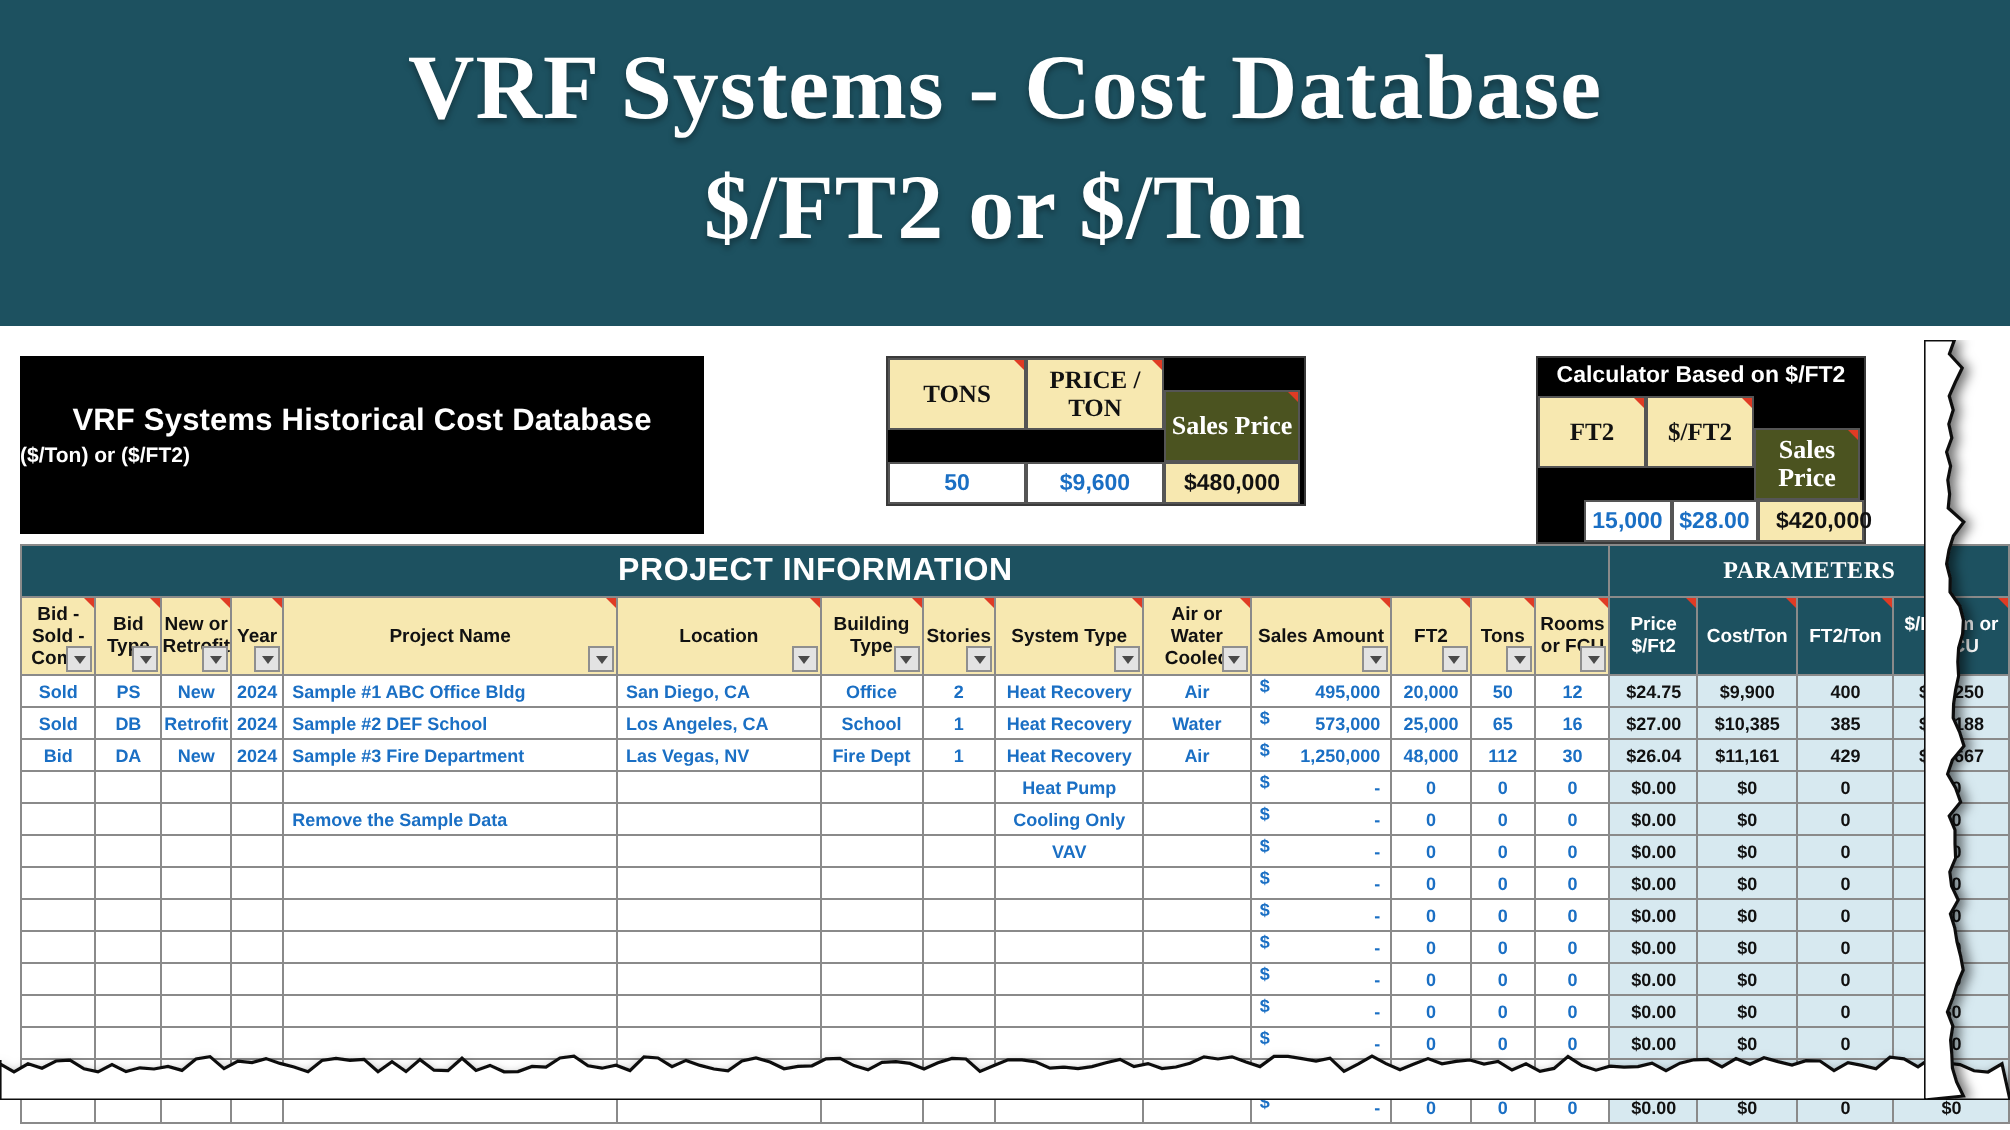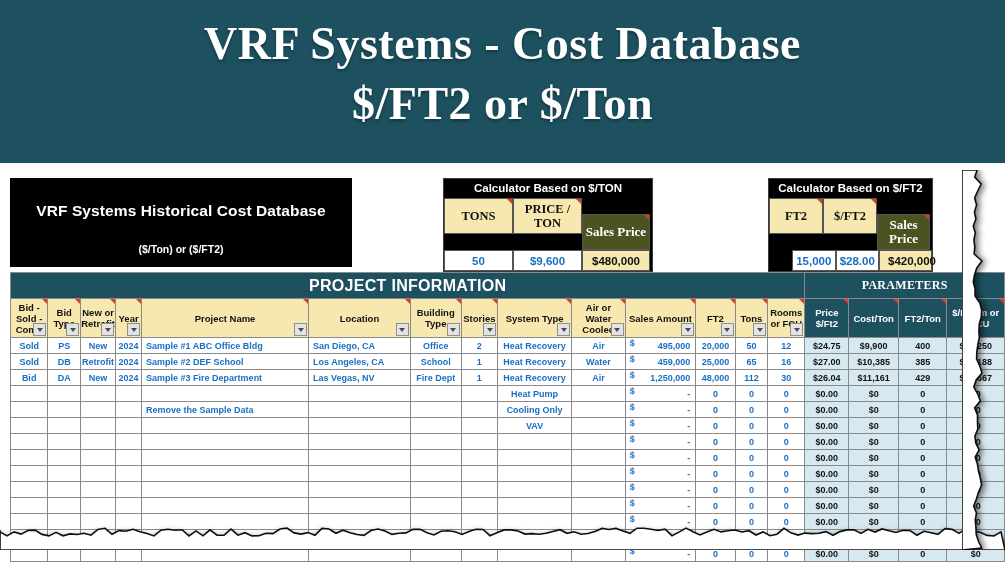--- a/index.html
+++ b/index.html
@@ -41,21 +41,21 @@
   
   .blackblock{
     position:absolute;left:10px;top:178px;width:342px;height:89px;
     background:#000000;color:#ffffff;
   }
   .bb-title{
     position:absolute;left:0;top:24px;width:342px;text-align:center;
     font-size:15.5px;font-weight:bold;letter-spacing:.1px;
   }
   .bb-sub{
-    position:absolute;left:0;top:65px;width:342px;text-align:center;
+    position:absolute;left:0;top:44px;width:342px;text-align:left;
     font-size:10.5px;font-weight:bold;
   }
 
   
   .calc{position:absolute;border:1px solid #3a3a3a;background:#000;}
   .calc-title{
     background:#000;color:#fff;text-align:center;font-weight:bold;
     font-size:11.5px;line-height:19px;height:19px;
   }
   .calc-row{display:flex;}
@@ -138,21 +138,20 @@
   </div>
 
   <div class="sheet"></div>
 
   <div class="blackblock">
     <div class="bb-title">VRF Systems Historical Cost Database</div>
     <div class="bb-sub">($/Ton)  or ($/FT2)</div>
   </div>
 
   <div class="calc" style="left:443px;top:178px;width:208px;">
-    <div class="calc-title">Calculator Based on $/TON</div>
     <div class="calc-row">
       <div class="calc-hdr" style="width:69px;">
         <span>TONS</span>
         <span class="cmt"></span>
       </div>
       <div class="calc-hdr" style="width:69px;">
         <span>PRICE / TON</span>
         <span class="cmt"></span>
       </div>
       <div class="calc-hdr sales" style="width:68px;">
@@ -290,21 +289,21 @@
           <td class="cell">Sold</td>
           <td class="cell">DB</td>
           <td class="cell">Retrofit</td>
           <td class="cell">2024</td>
           <td class="cell l">Sample #2 DEF School</td>
           <td class="cell l">Los Angeles, CA</td>
           <td class="cell">School</td>
           <td class="cell">1</td>
           <td class="cell">Heat Recovery</td>
           <td class="cell">Water</td>
-          <td class="cell money"><span class="dol">$</span><span>459,000</span></td>
+          <td class="cell money"><span class="dol">$</span><span>573,000</span></td>
           <td class="cell">25,000</td>
           <td class="cell">65</td>
           <td class="cell">16</td>
           <td class="cell param">$27.00</td>
           <td class="cell param">$10,385</td>
           <td class="cell param">385</td>
           <td class="cell param">$42,188</td>
         </tr>
         <tr>
           <td class="cell">Bid</td>

